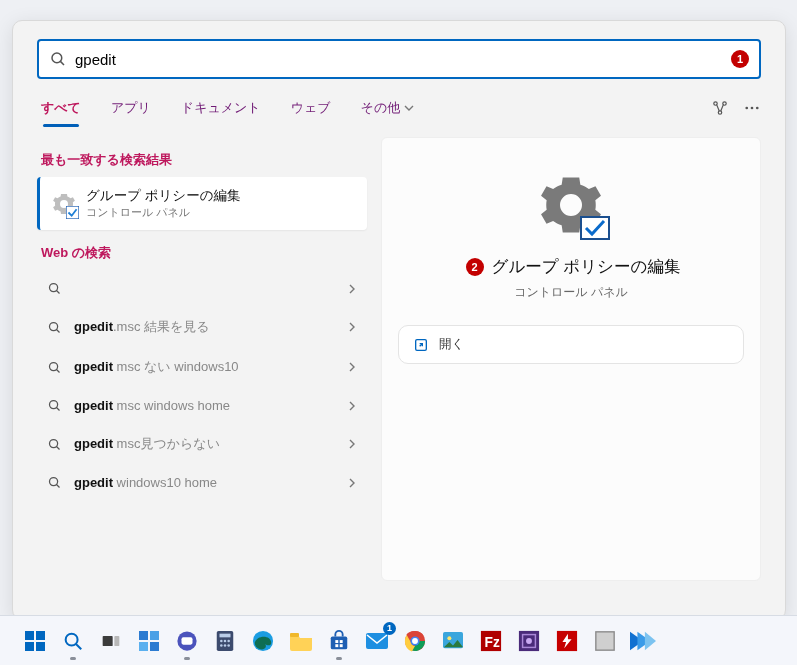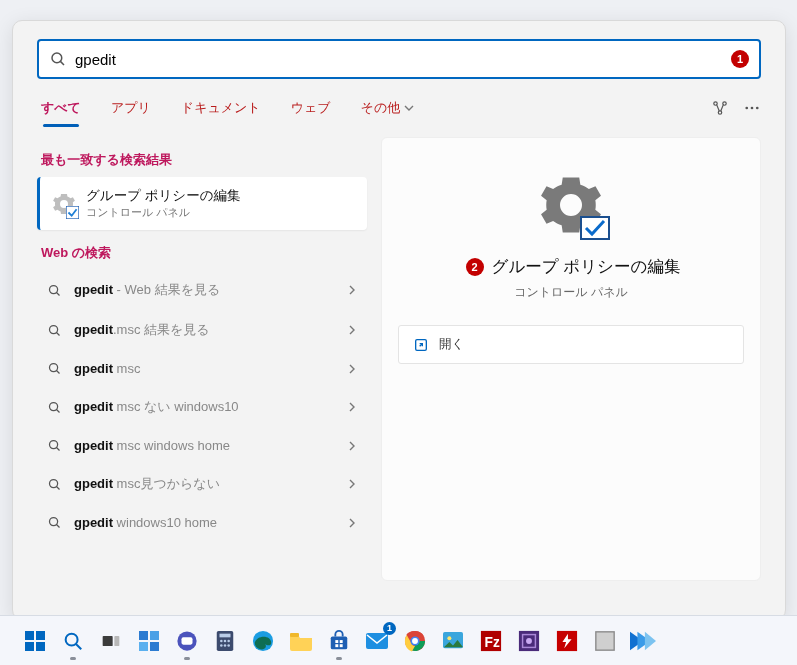--- a/index.html
+++ b/index.html
@@ -24,21 +24,21 @@
   .badge {
     display: inline-flex; align-items: center; justify-content: center;
     width: 18px; height: 18px; border-radius: 50%;
     background: #c30000; color: #fff; font-size: 11px; font-weight: 600;
     margin-left: 4px;
   }
   .tabs {
     display: flex; align-items: center; padding: 10px 24px 0 24px;
     gap: 22px; position: relative;
   }
-  .tab { font-size: 13px; color: #b91c1c; padding: 10px 4px; cursor: pointer; display:flex; align-items:center; gap:4px;}
+  .tab { font-size: 13px; color: #701a75; padding: 10px 4px; cursor: pointer; display:flex; align-items:center; gap:4px;}
   .tab.active { color: #be185d; font-weight: 600; position: relative; }
   .tab.active::after {
     content: ""; position: absolute; left: 6px; right: 6px; bottom: 0;
     height: 3px; background: #005fb8; border-radius: 2px;
   }
   .tabs-right { margin-left: auto; display: flex; align-items: center; gap: 14px; color:#555;}
   .tabs-right .ico { width: 18px; height: 18px; cursor:pointer; }
   .body-area { display: flex; gap: 14px; padding: 10px 24px 24px 24px; height: calc(100% - 120px);}
   .left-col { width: 330px; }
   .right-col { flex: 1; background: #fcfcfc; border-radius: 6px; border:1px solid #eee; padding: 22px 16px; }
@@ -63,21 +63,21 @@
   .web-label { font-size: 13px; color: #111; }
   .web-label .suffix { color: #888; font-weight: 400; }
   .chev { width: 10px; height: 10px; color: #777; }
   .right-hero { display:flex; flex-direction:column; align-items:center; padding-top:12px;}
   .hero-icon { position:relative; width:66px; height:66px;}
   .hero-title-row { display:flex; align-items:center; gap:8px; margin-top:18px;}
   .hero-title { font-size: 16.5px; color: #111; }
   .hero-sub { font-size: 12px; color: #666; margin-top: 6px; }
   .open-btn {
     display:flex; align-items:center; gap:10px;
-    width: 100%; background:#fff; border:1px solid #e4e4e4; border-radius:3px;
+    width: 100%; background:#fff; border:1px solid #e4e4e4; border-radius:10px;
     padding: 10px 14px; margin-top: 24px; cursor:pointer;
   }
   .open-btn .ob-icon { width:16px; height:16px; color:#0067c0;}
   .open-btn span { font-size: 12.5px; color:#333;}
   
   .taskbar {
     position:absolute; left:0; right:0; bottom:0; height:50px;
     background:#f4f6fb; border-top:1px solid #d7dce4;
     display:flex; align-items:center; gap:8px; padding:0 20px;
   }
@@ -153,45 +153,32 @@
       </div>
 
       <div class="section-title">Web の検索</div>
       <div class="web-list" id="web-list">
           <div class="web-item">
     <div class="web-left">
       <svg class="mag" viewBox="0 0 24 24" fill="none" stroke="currentColor" stroke-width="2">
                 <circle cx="10.5" cy="10.5" r="6.5"></circle>
                 <line x1="20" y1="20" x2="15.2" y2="15.2"></line>
               </svg>
-      <span class="web-label"><b>gpedit</b><span class="suffix"> - Web 結果を見る</span></span>
     </div>
     <svg class="chev" viewBox="0 0 10 10" fill="none" stroke="currentColor" stroke-width="1.4">
               <polyline points="3,1 7,5 3,9"></polyline>
             </svg>
           </div>
           <div class="web-item">
     <div class="web-left">
       <svg class="mag" viewBox="0 0 24 24" fill="none" stroke="currentColor" stroke-width="2">
                 <circle cx="10.5" cy="10.5" r="6.5"></circle>
                 <line x1="20" y1="20" x2="15.2" y2="15.2"></line>
               </svg>
       <span class="web-label"><b>gpedit</b><span class="suffix">.msc 結果を見る</span></span>
-    </div>
-    <svg class="chev" viewBox="0 0 10 10" fill="none" stroke="currentColor" stroke-width="1.4">
-              <polyline points="3,1 7,5 3,9"></polyline>
-            </svg>
-          </div>
-          <div class="web-item">
-    <div class="web-left">
-      <svg class="mag" viewBox="0 0 24 24" fill="none" stroke="currentColor" stroke-width="2">
-                <circle cx="10.5" cy="10.5" r="6.5"></circle>
-                <line x1="20" y1="20" x2="15.2" y2="15.2"></line>
-              </svg>
-      <span class="web-label"><b>gpedit</b><span class="suffix"> msc</span></span>
     </div>
     <svg class="chev" viewBox="0 0 10 10" fill="none" stroke="currentColor" stroke-width="1.4">
               <polyline points="3,1 7,5 3,9"></polyline>
             </svg>
           </div>
           <div class="web-item">
     <div class="web-left">
       <svg class="mag" viewBox="0 0 24 24" fill="none" stroke="currentColor" stroke-width="2">
                 <circle cx="10.5" cy="10.5" r="6.5"></circle>
                 <line x1="20" y1="20" x2="15.2" y2="15.2"></line>

